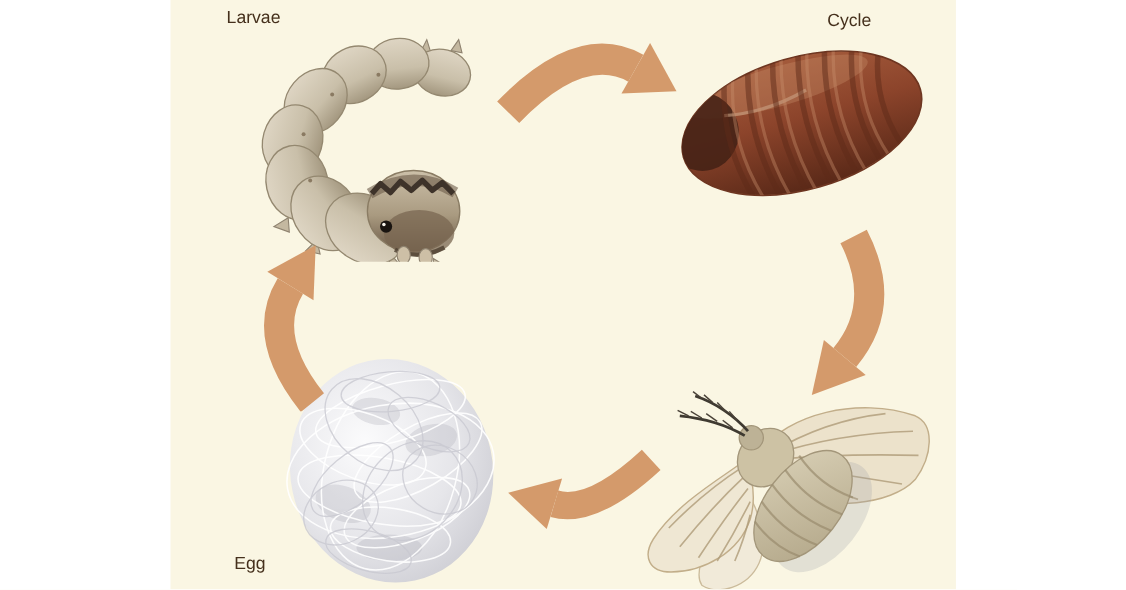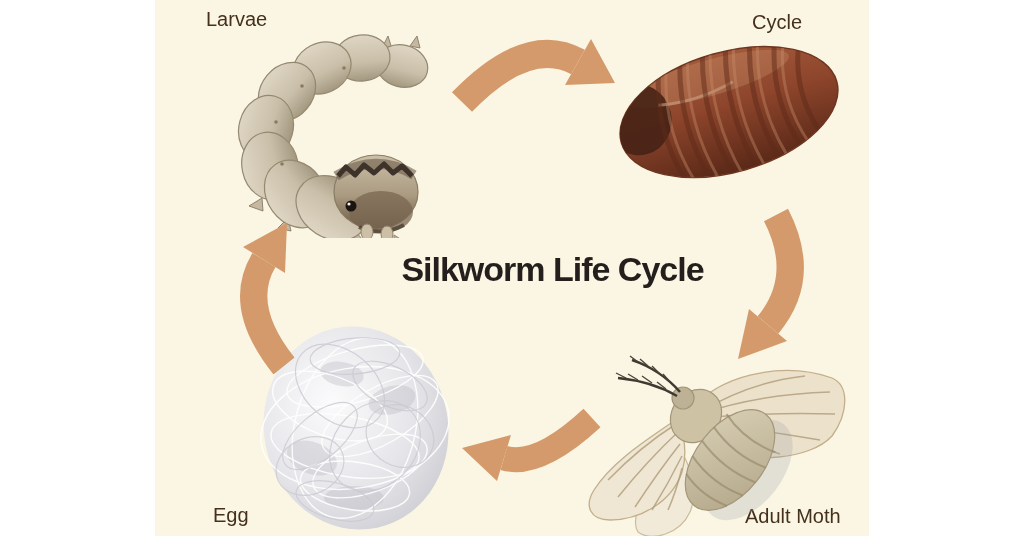--- a/index.html
+++ b/index.html
@@ -1,35 +1,33 @@
 <!DOCTYPE html>
 <html style="--accent: #d49a6b; --panel: #faf6e3; --label: #45301c; --title: #241f1c;"><head>
 <meta charset="utf-8">
 <style>
   html,body{margin:0;padding:0;background:#ffffff;}
   #canvas{position:relative;width:1024px;height:536px;background:#ffffff;overflow:hidden;
           font-family:"Liberation Sans",sans-serif;}
   #panel{position:absolute;left:155px;top:0;width:714px;height:536px;background:var(--panel,#faf6e3);}
   .abs{position:absolute;}
-  .stage-label{position:absolute;font-size:20px;color:var(--label,#45301c);white-space:nowrap;}
+  .stage-label{position:absolute;font-size:16px;color:var(--label,#45301c);white-space:nowrap;}
   #title{position:absolute;left:390px;top:250px;width:325px;text-align:center;
          font-size:34px;font-weight:bold;letter-spacing:-1px;color:var(--title,#241f1c);white-space:nowrap;}
   svg{display:block;}
 </style>
 </head>
 <body>
 
 <div id="canvas">
   <div id="panel"></div>
 
-  <div id="title">Silkworm Life Cycle</div>
 
   <div class="stage-label" style="left:206px;top:8px">Larvae</div>
   <div class="stage-label" style="left:752px;top:11px">Cycle</div>
-  <div class="stage-label" style="left:745px;top:505px">Adult Moth</div>
   <div class="stage-label" style="left:213px;top:504px">Egg</div>
 
   <svg class="abs" style="left:224px;top:26px" width="222" height="212" viewBox="0 0 222 212">
     <defs>
       <linearGradient id="segG" x1="0" y1="0" x2="0" y2="1">
         <stop offset="0" stop-color="#ded5c3"></stop>
           <stop offset="0.6" stop-color="#c9bfa9"></stop>
         <stop offset="1" stop-color="#a3977f"></stop>
       </linearGradient>
       <linearGradient id="headG" x1="0" y1="0" x2="0" y2="1">

